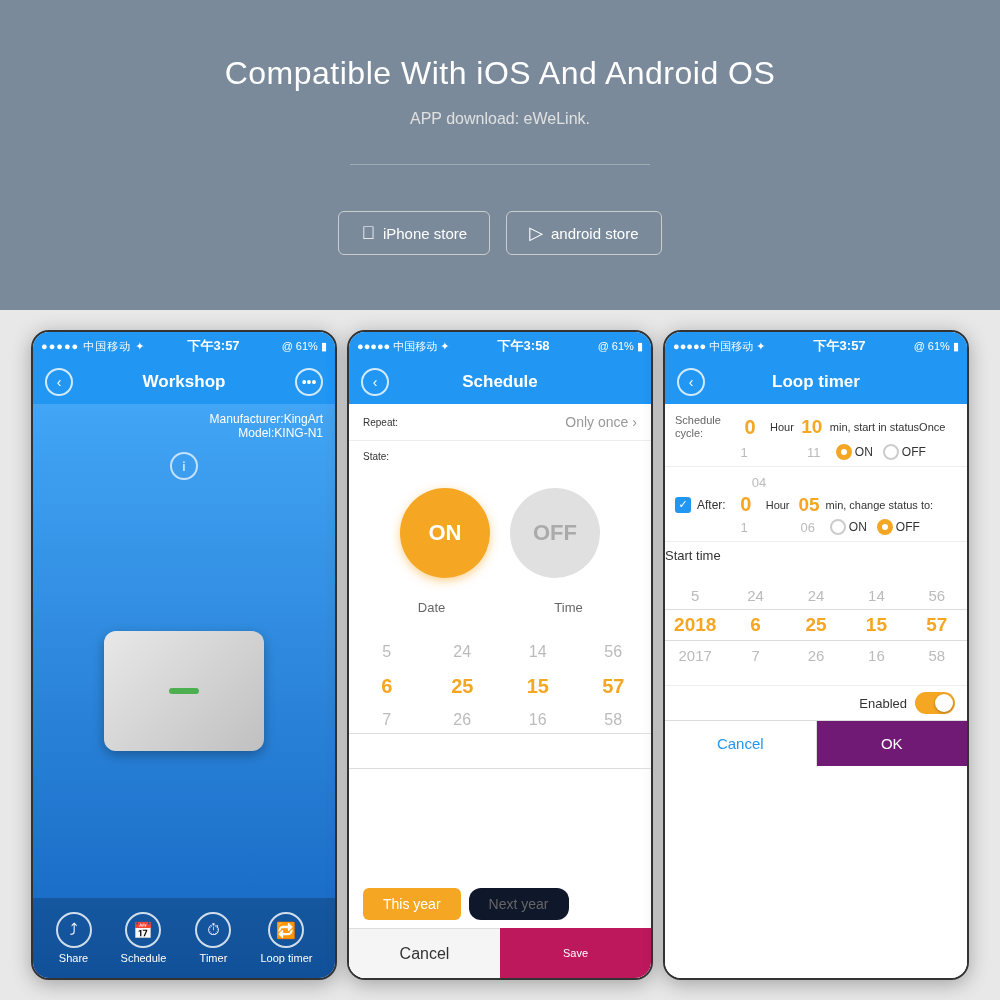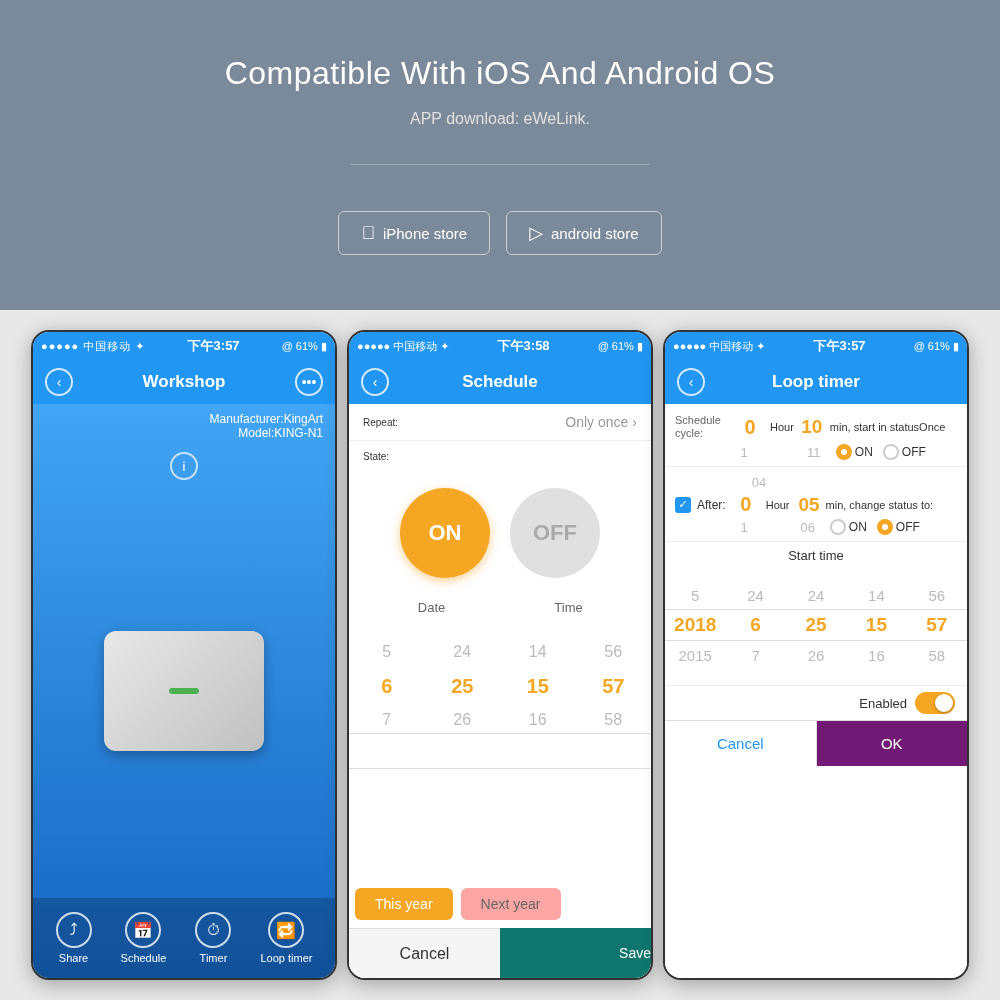--- a/index.html
+++ b/index.html
@@ -286,63 +286,62 @@
       top: 50%;
       transform: translateY(-50%);
       left: 0; right: 0;
       height: 36px;
       border-top: 1px solid #ddd;
       border-bottom: 1px solid #ddd;
       pointer-events: none;
     }
     .year-buttons {
       display: flex;
-      padding: 8px 6px;
+      padding: 8px 14px;
       gap: 8px;
     }
     .year-btn-active {
       background: #f5a623;
       color: #fff;
       border: none;
       border-radius: 6px;
       padding: 8px 20px;
       font-size: 14px;
       cursor: pointer;
     }
     .year-btn-inactive {
-      background: #fca5a5;
+      background: #0f172a;
       color: #666;
       border: none;
-      border-radius: 6px;
+      border-radius: 12px;
       padding: 8px 20px;
       font-size: 14px;
       cursor: pointer;
     }
     .action-buttons {
       display: flex;
       height: 50px;
       flex-shrink: 0;
     }
     .action-cancel {
       flex: 1;
       background: #f5f5f5;
       border: none;
       border-top: 1px solid #ddd;
       font-size: 16px;
       color: #333;
       cursor: pointer;
     }
     .action-save {
       flex: 1;
-      background: #0f766e;
+      background: #be185d;
       border: none;
-      font-size: 14px;
-      color: #fff;
-      cursor: pointer;
-      text-align: right;
+      font-size: 11px;
+      color: #fff;
+      cursor: pointer;
     }
 
     
     .phone3-content {
       flex: 1;
       display: flex;
       flex-direction: column;
       background: #fff;
       overflow: hidden;
     }
@@ -415,21 +414,21 @@
     .checkbox-blue {
       width: 16px; height: 16px;
       background: #2196f3;
       border-radius: 3px;
       display: flex; align-items: center; justify-content: center;
       color: #fff; font-size: 11px;
     }
     .after-label { font-size: 12px; color: #333; text-align: center; }
 
     .start-time-label {
-      text-align: center;
+      text-align: left;
       font-size: 13px;
       color: #333;
       padding: 6px 0 2px;
       font-weight: 500;
     }
 
     .loop-picker-area {
       position: relative;
       height: 120px;
       overflow: hidden;
@@ -735,21 +734,21 @@
         </div>
       </div>
 
       <div class="start-time-label">Start time</div>
 
       <div class="loop-picker-area">
         <div class="loop-picker-columns">
           <div class="loop-picker-col">
             <div class="loop-picker-item">5</div>
             <div class="loop-picker-item selected">2018</div>
-            <div class="loop-picker-item">2015</div>
+            <div class="loop-picker-item">2017</div>
           </div>
           <div class="loop-picker-col">
             <div class="loop-picker-item">24</div>
             <div class="loop-picker-item selected">6</div>
             <div class="loop-picker-item">7</div>
           </div>
           <div class="loop-picker-col">
             <div class="loop-picker-item">24</div>
             <div class="loop-picker-item selected">25</div>
             <div class="loop-picker-item">26</div>

